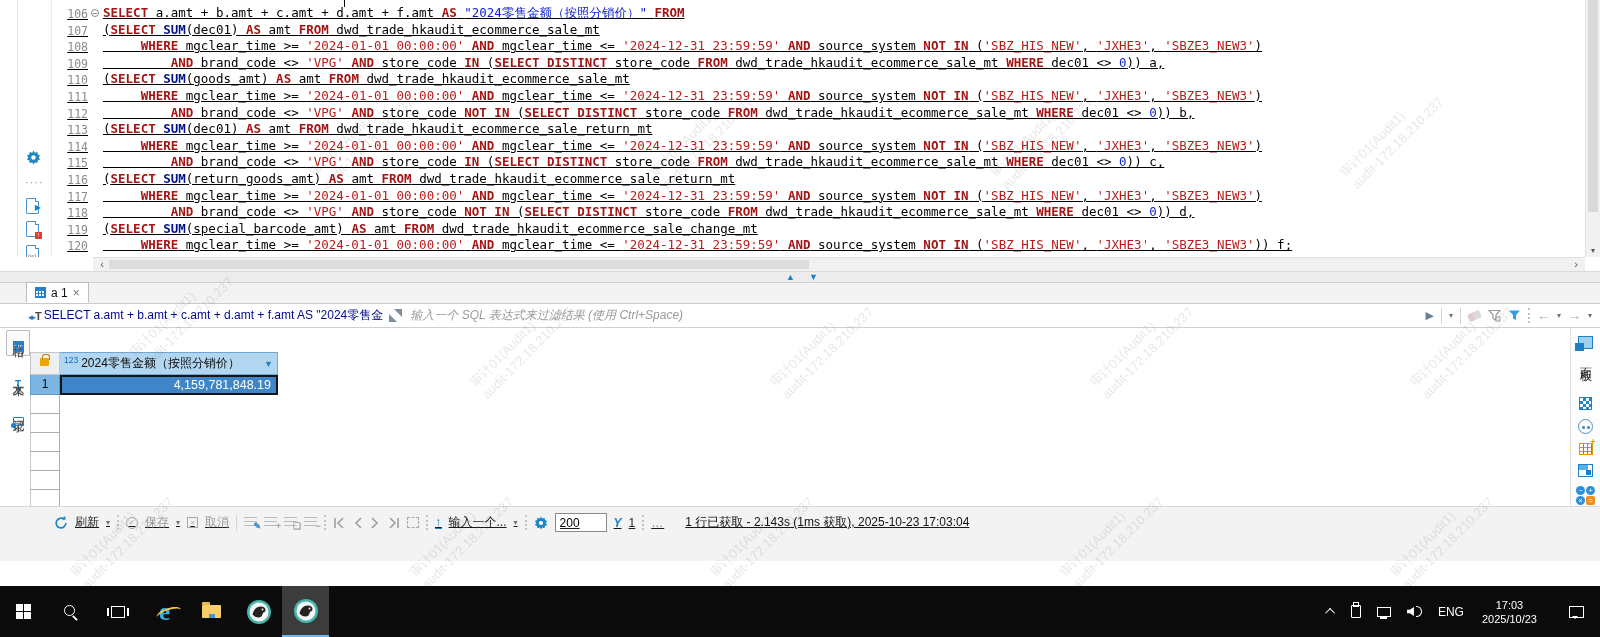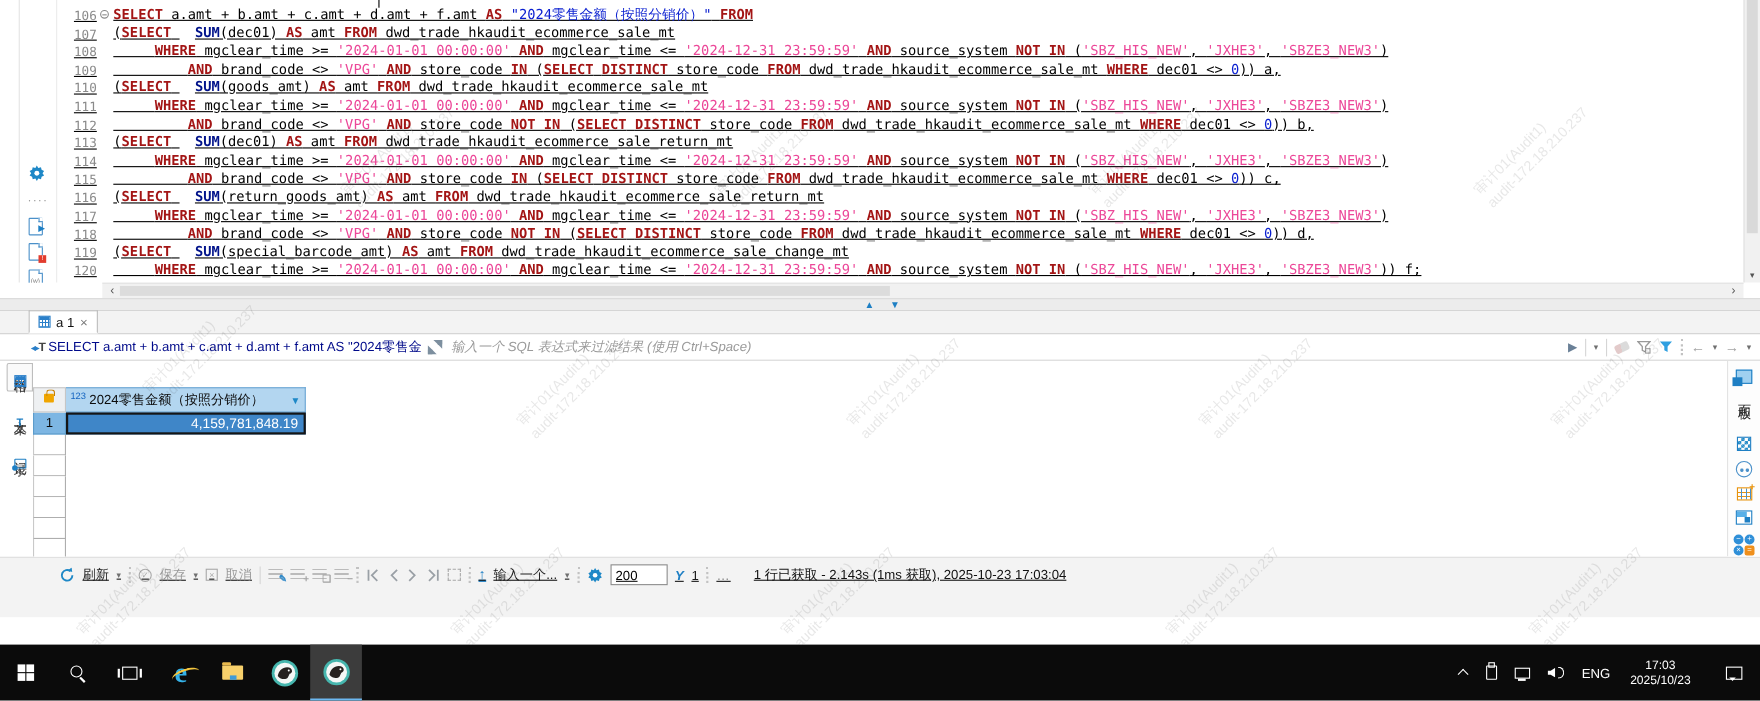--- a/index.html
+++ b/index.html
@@ -31,22 +31,22 @@
              font-family:"DejaVu Sans Mono", monospace; font-size:12.5px; line-height:16.6px;text-decoration:underline; }
   .caret { position:absolute; left:292px; top:0; width:1px; height:7px; background:#000; }
   .cline { display:flex; height:16.6px; white-space:pre; }
   .lnum { width:36px; flex:none; text-align:right; color:#8a8a8a; font-size:11.5px; padding-top:1px; }
   .fold { width:15px; flex:none; position:relative; }
   .fold-dot { position:absolute; left:3px; top:4px; width:8px; height:8px; border:1px solid #8a8a8a;
               border-radius:50%; }
   .fold-dot::after { content:""; position:absolute; left:1px; right:1px; top:3px; border-top:1px solid #8a8a8a; }
   .ctext { white-space:pre; }
   .sg-k { color:#a31515; font-weight:bold; }
-  .sg-f { color:#00128a; font-weight:bold;margin-left:14px; }
-  .sg-s { color:#ec4899; }
+  .sg-f { color:#00128a; font-weight:bold; }
+  .sg-s { color:#b91c1c; }
   .sg-d { color:#0a1fd0; }
   .sg-n { color:#0a1fd0; }
   .sg-p { color:#000; }
   .ed-vscroll { width:15px; flex:none; background:#f1f1f1; border-left:1px solid #e0e0e0; position:relative; }
   .ed-vscroll .thumb { position:absolute; left:2px; right:2px; top:0; height:212px; background:#d9d9d9; }
   .ed-vscroll .sarr { position:absolute; left:0; right:0; bottom:1px; text-align:center; color:#555;
                       font-size:8px; line-height:10px; }
   .hscroll { position:absolute; top:257px; left:0; right:0; height:14px; background:#fff; }
   .hscroll .track { position:absolute; left:93px; right:15px; top:0; bottom:0; background:#f1f1f1;
                     border-top:1px solid #e2e2e2; }

